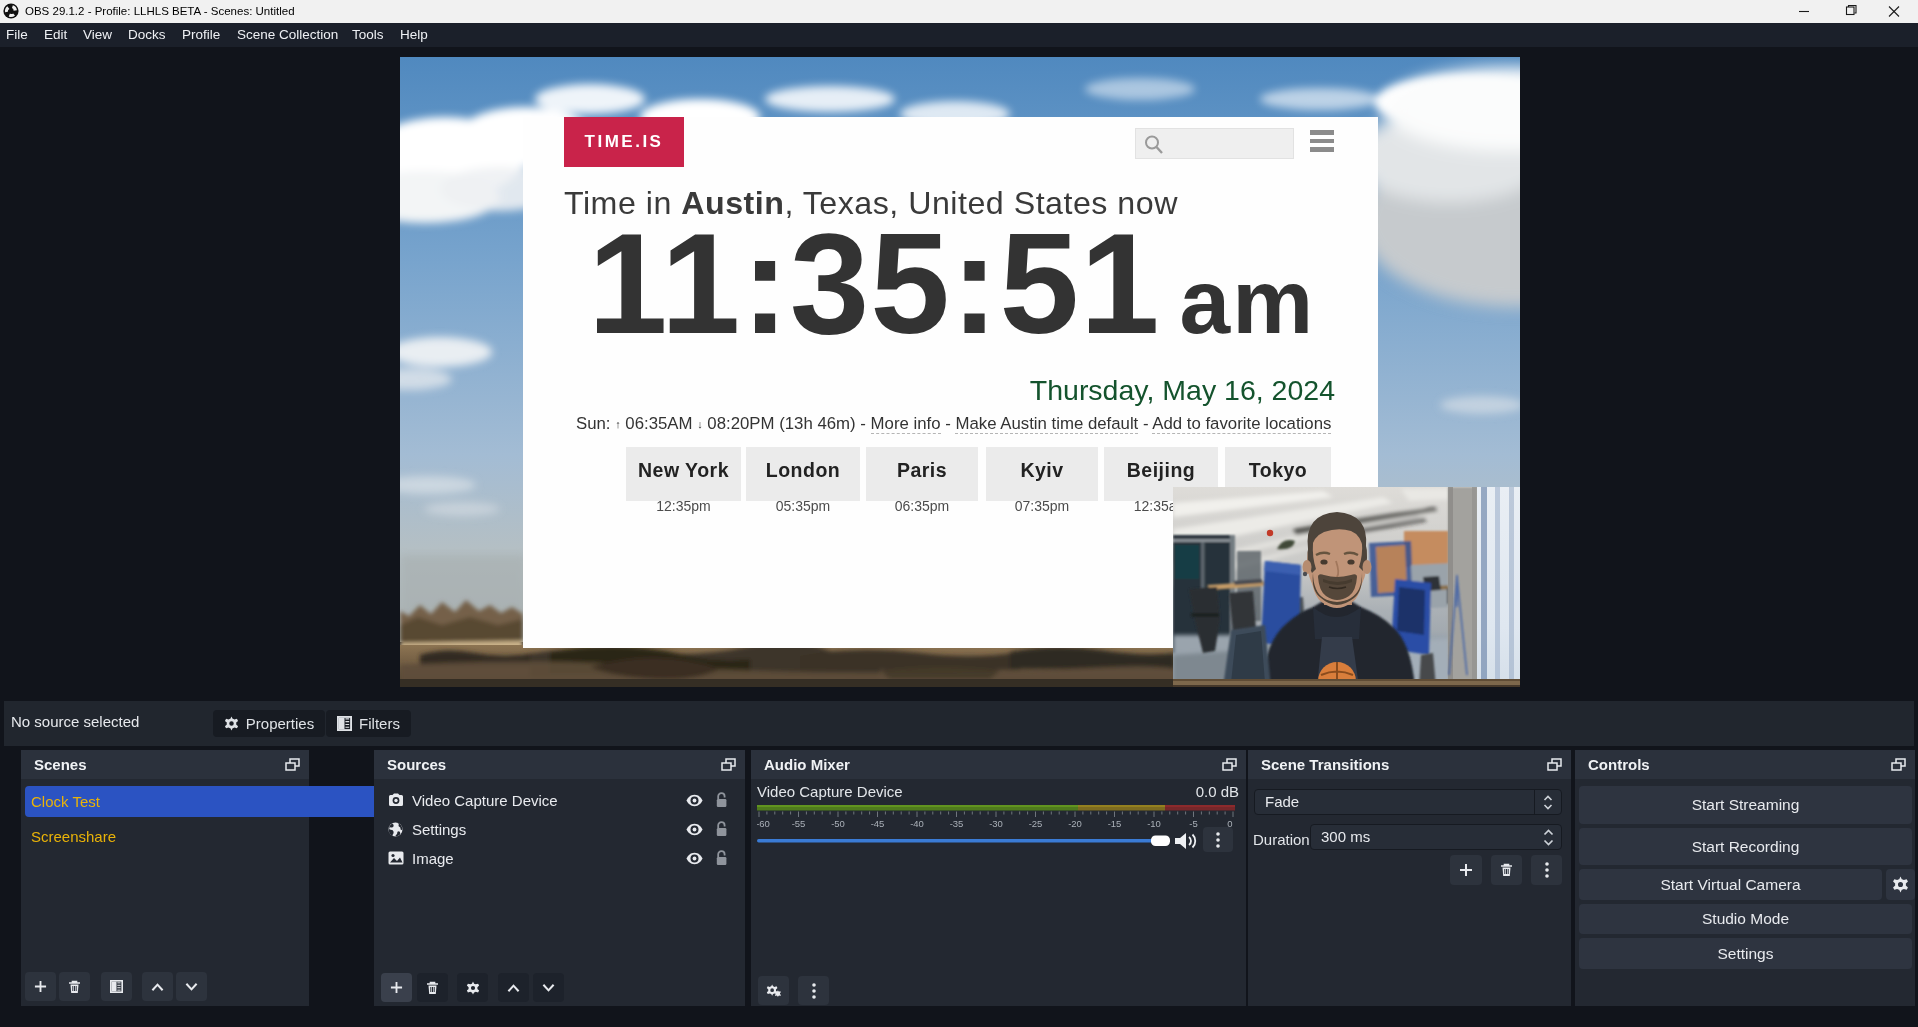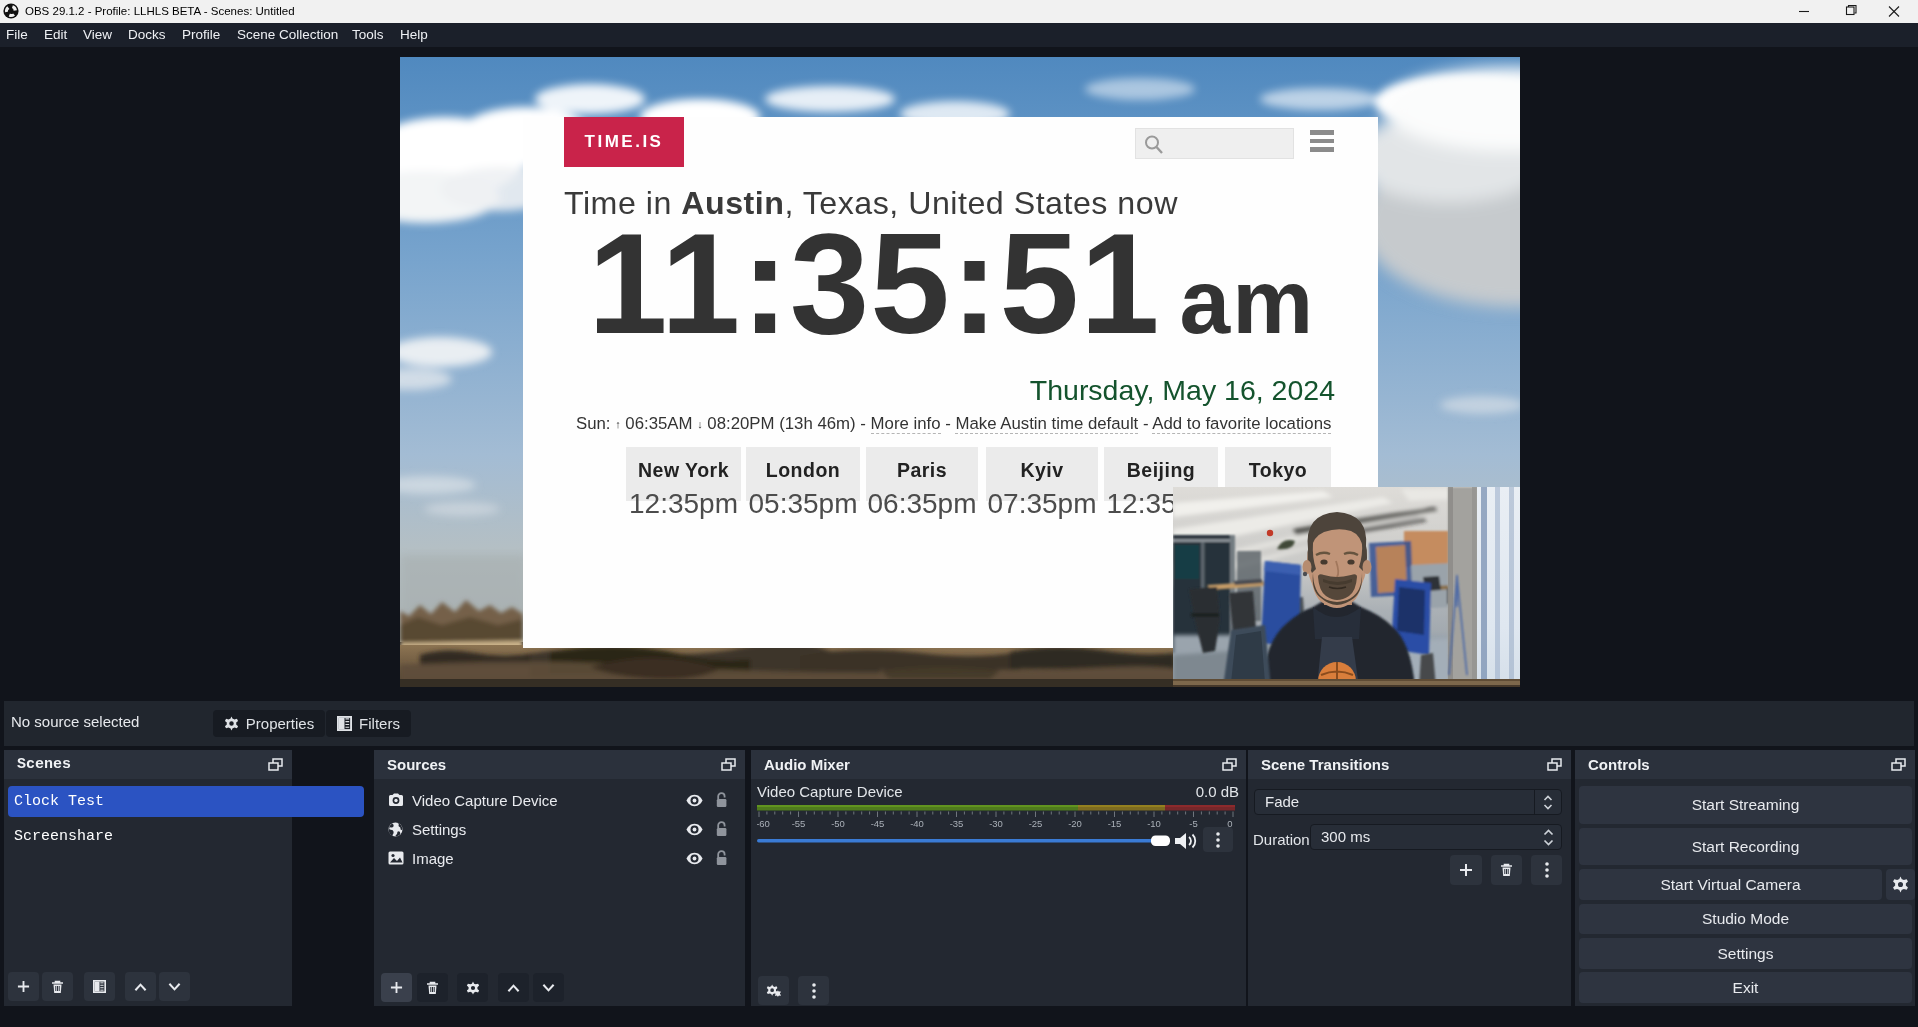--- a/index.html
+++ b/index.html
@@ -31,41 +31,41 @@
   #headline { position:absolute; left:41px; top:68px; font-size:32.2px; color:#3a3a3a; letter-spacing:0.5px; white-space:nowrap;}
   #bigtime { position:absolute; left:65px; top:85px; font-size:143px; font-weight:bold; color:#333;
       letter-spacing:1px; white-space:nowrap; }
   #bigtime .ampm { font-size:91px; letter-spacing:2px; margin-left:19px;}
   #dateline { position:absolute; right:43px; top:257px; font-size:28.5px; color:#14532d;text-align:right; }
   #sunline { position:absolute; left:53px; top:297px; font-size:16.8px; color:#333; white-space:nowrap; }
   #sunline .lnk { border-bottom:1.5px dashed #b5b5b5; }
   #cities { position:absolute; left:103px; top:330px; }
   .city { position:absolute; top:0; height:54px; background:#ebebeb; text-align:center; padding-top:12px; }
   .city .nm { font-weight:bold; font-size:19.5px; color:#222; letter-spacing:0.5px;}
-  .city .tm { font-size:28px; color:#4c4c4c; margin-top:6px; }
+  .city .tm { font-size:14px; color:#4c4c4c; margin-top:16px; }
 
   
   #ctxbar { left:4px; top:701px; width:1910px; height:45px; background:#21262e; color:#e7e9ed; font-size:15px; }
   .ctxbtn { position:absolute; top:9px; height:27px; background:#171b22; border-radius:4px; color:#dfe2e6;
      font-size:15px; display:flex; align-items:center; justify-content:center; gap:7px; }
 
   
   .panel { position:absolute; top:750px; height:256px; background:#232831; }
   .phead { position:absolute; left:0; top:0; right:0; height:29px; background:#2b313c; color:#f0f2f5;
      font-weight:bold; font-size:15px; line-height:29px; padding-left:13px; }
   .popout { position:absolute; right:9px; top:8px; }
   .toolbtn { position:absolute; background:#2d333d; border-radius:4px; width:31px; height:29px;
      display:flex; align-items:center; justify-content:center; }
   
-  #scenes { left:4px; width:288px;font-family:Liberation Mono, monospace; }
+  #scenes { left:21px; width:288px; }
   #srcs   { left:374px; width:371px; }
   #mixer  { left:751px; width:495px; }
   #trans  { left:1248px; width:323px; }
   #ctrls  { left:1575px; width:340px; }
-  .scitem { position:absolute; left:4px; width:356px; height:31px; border-radius:4px; color:#ffffff;
+  .scitem { position:absolute; left:4px; width:356px; height:31px; border-radius:4px; color:#eab308;
      font-size:15px; line-height:31px; padding-left:6px; }
   .srcrow { position:absolute; left:0; width:100%; height:27px; color:#e9ebef; font-size:15px; line-height:27px; }
   .ctlbtn { position:absolute; left:4px; width:333px; background:#2e3440; border-radius:4px; color:#e8eaee;
       font-size:15.5px; text-align:center; }
 
   #statusbar { left:0; top:1008px; width:1918px; height:19px; background:#0d1016; color:#d8dbe0; font-size:14px; }
 </style>
 </head>
 <body>
 <div id="stage">
@@ -654,16 +654,15 @@
           <rect x="1" y="5" width="9" height="7" fill="#2b313c" stroke="#e8eaee" stroke-width="1.5"></rect>
         </svg></div>
     <div class="ctlbtn" style="top:36px; height:38px; line-height:38px;">Start Streaming</div>
     <div class="ctlbtn" style="top:78px; height:37px; line-height:37px;">Start Recording</div>
     <div class="ctlbtn" style="top:119px; height:31px; line-height:31px; width:303px;">Start Virtual Camera</div>
     <div class="ctlbtn" style="top:119px; left:311px; width:29px; height:31px;"><svg style="margin-top:7px" width="17" height="17" viewBox="0 0 16 16">
           <path d="M8,0.5 L9.2,3 a5.2,5.2 0 0 1 1.9,0.8 L13.8,3 L15,5.2 L13,7 a5.4,5.4 0 0 1 0,2 L15,10.8 L13.8,13 L11.1,12.2 a5.2,5.2 0 0 1 -1.9,0.8 L8,15.5 L6.8,13 a5.2,5.2 0 0 1 -1.9,-0.8 L2.2,13 L1,10.8 L3,9 a5.4,5.4 0 0 1 0,-2 L1,5.2 L2.2,3 L4.9,3.8 a5.2,5.2 0 0 1 1.9,-0.8 Z M8,5.6 a2.4,2.4 0 1 0 0,4.8 a2.4,2.4 0 1 0 0,-4.8 Z" fill="#e8eaee"></path>
         </svg></div>
     <div class="ctlbtn" style="top:154px; height:30px; line-height:30px;">Studio Mode</div>
     <div class="ctlbtn" style="top:188px; height:31px; line-height:31px;">Settings</div>
-    <div class="ctlbtn" style="top:222px; height:31px; line-height:31px;">Exit</div>
   </div>
 
 </div>
 
 </body></html>

